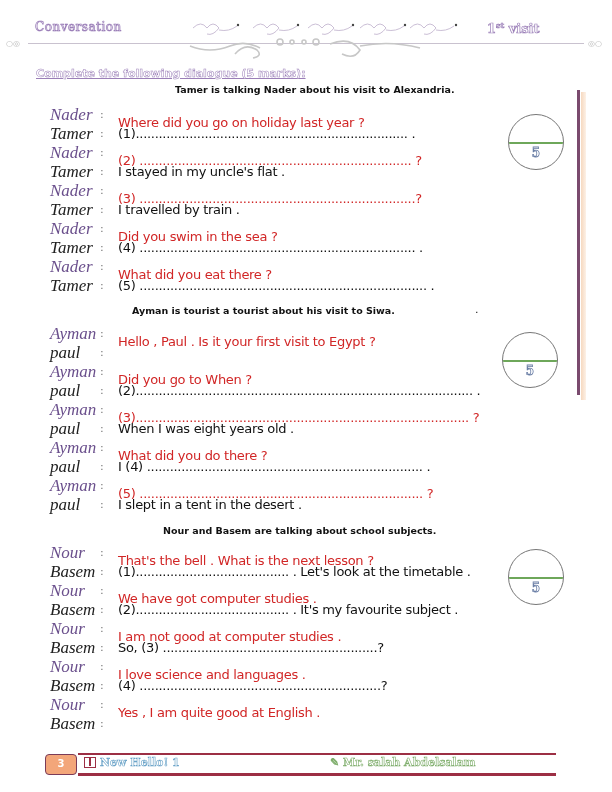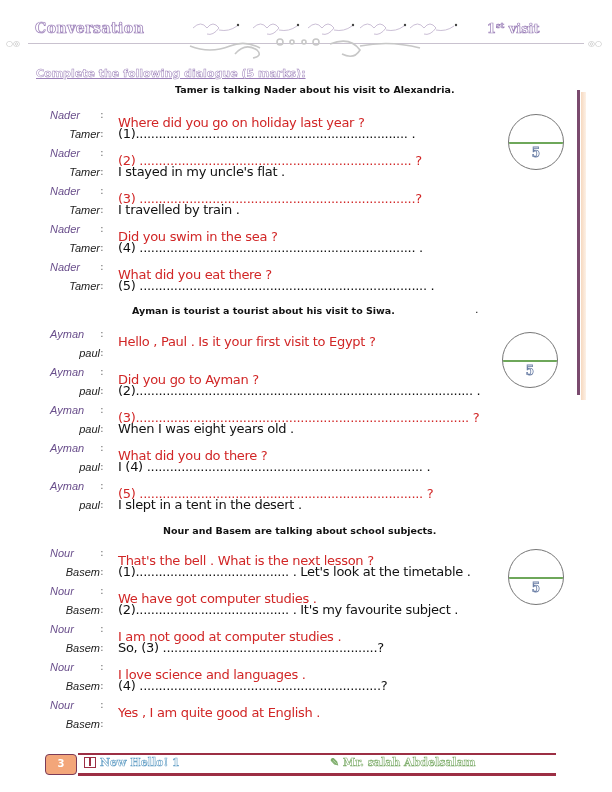--- a/index.html
+++ b/index.html
@@ -1,44 +1,44 @@
 <!DOCTYPE html>
 <html><head>
   <meta charset="utf-8">
   <style>
     * { box-sizing: border-box; margin: 0; padding: 0; }
     html, body { width: 612px; height: 792px; background: #ffffff; overflow: hidden; }
     body { position: relative; font-family: "DejaVu Sans", sans-serif; color: #111; }
 
     
     .hdr { position: absolute; left: 0; top: 0; width: 612px; height: 60px; }
-    .hdr-title { position: absolute; left: 35px; top: 20px; font-family: "DejaVu Serif", serif; font-weight: bold; font-size: 14px; color: #fff; letter-spacing: 0.5px;
+    .hdr-title { position: absolute; left: 35px; top: 20px; font-family: "DejaVu Serif", serif; font-weight: normal; font-size: 12px; color: #fff; letter-spacing: 0.5px;
       -webkit-text-stroke: 0.7px #9b7fb8; text-shadow: 0 0 1px #b59ccd; }
     .hdr-term { position: absolute; left: 487px; top: 20px; font-family: "DejaVu Serif", serif; font-weight: bold; font-size: 13px; color: #fff;
       -webkit-text-stroke: 0.7px #9b7fb8; }
     .hdr-term sup { font-size: 8px; }
     .hearts { position: absolute; left: 188px; top: 18px; width: 290px; height: 20px; }
     .rule { position: absolute; left: 28px; top: 43px; width: 556px; height: 1px; background: #c9c2cf; }
     .rule-end-l, .rule-end-r { position: absolute; top: 39px; font-size: 8px; color: #bbb; }
     .rule-end-l { left: 6px; } .rule-end-r { left: 588px; }
     .flourish { position: absolute; left: 180px; top: 36px; width: 260px; height: 26px; }
 
     
     .vborder { position: absolute; left: 577px; top: 90px; width: 3px; height: 305px; background: #7a4a6e; }
     .vborder2 { position: absolute; left: 581px; top: 92px; width: 5px; height: 308px; background: linear-gradient(to right,#f6d9c0,#fdf1e6); }
 
     .instr { position: absolute; left: 36px; top: 67px; font-size: 11px; font-weight: bold; color: #fff;
       -webkit-text-stroke: 0.5px #9b7fb8; text-decoration: underline; text-decoration-color: #9b7fb8; }
 
     .subtitle { position: absolute; font-size: 9.5px; font-weight: bold; color: #111; white-space: nowrap; }
 
     .line { position: absolute; left: 50px; height: 19px; display: flex; align-items: center; white-space: nowrap; }
-    .spk { width: 50px; font-family: Liberation Sans, sans-serif; font-style: italic; font-size: 11px; }
+    .spk { width: 50px; font-family: Liberation Serif, serif; font-style: italic; font-size: 17px; }
     .spk.a { color: #6a4f8c; }
-    .spk.b { color: #222; text-align: right; }
+    .spk.b { color: #222; }
     .colon { width: 18px; font-size: 11px; color: #777; }
     .txt { font-family: "DejaVu Sans", sans-serif; font-size: 13px; letter-spacing: -0.3px; }
     .txt.red { color: #d12626; margin-top: 15px; }
     .txt.blk { color: #111; }
 
     .score { position: absolute; width: 56px; height: 56px; border: 1.2px solid #777; border-radius: 50%; overflow: hidden; }
     .score .mid { position: absolute; left: 0; top: 27px; width: 100%; height: 1.5px; background: #6ea75a; }
     .score .num { position: absolute; left: 0; top: 31px; width: 100%; text-align: center; font-family: "DejaVu Serif", serif; font-weight: bold; font-size: 12px; color: #fff;
       -webkit-text-stroke: 0.8px #6b7fa6; }
 
@@ -161,21 +161,21 @@
     <span class="colon">:</span>
     <span class="txt red">Hello , Paul . Is it your first visit to Egypt ?</span>
   </div>
 <div class="line" style="top:343px;">
     <span class="spk b">paul</span>
     <span class="colon">:</span>
   </div>
 <div class="line" style="top:362px;">
     <span class="spk a">Ayman</span>
     <span class="colon">:</span>
-    <span class="txt red">Did you go to Ayman ?</span>
+    <span class="txt red">Did you go to When ?</span>
   </div>
 <div class="line" style="top:381px;">
     <span class="spk b">paul</span>
     <span class="colon">:</span>
     <span class="txt blk">(2)........................................................................................ .</span>
   </div>
 <div class="line" style="top:400px;">
     <span class="spk a">Ayman</span>
     <span class="colon">:</span>
     <span class="txt red">(3)....................................................................................... ?</span>

